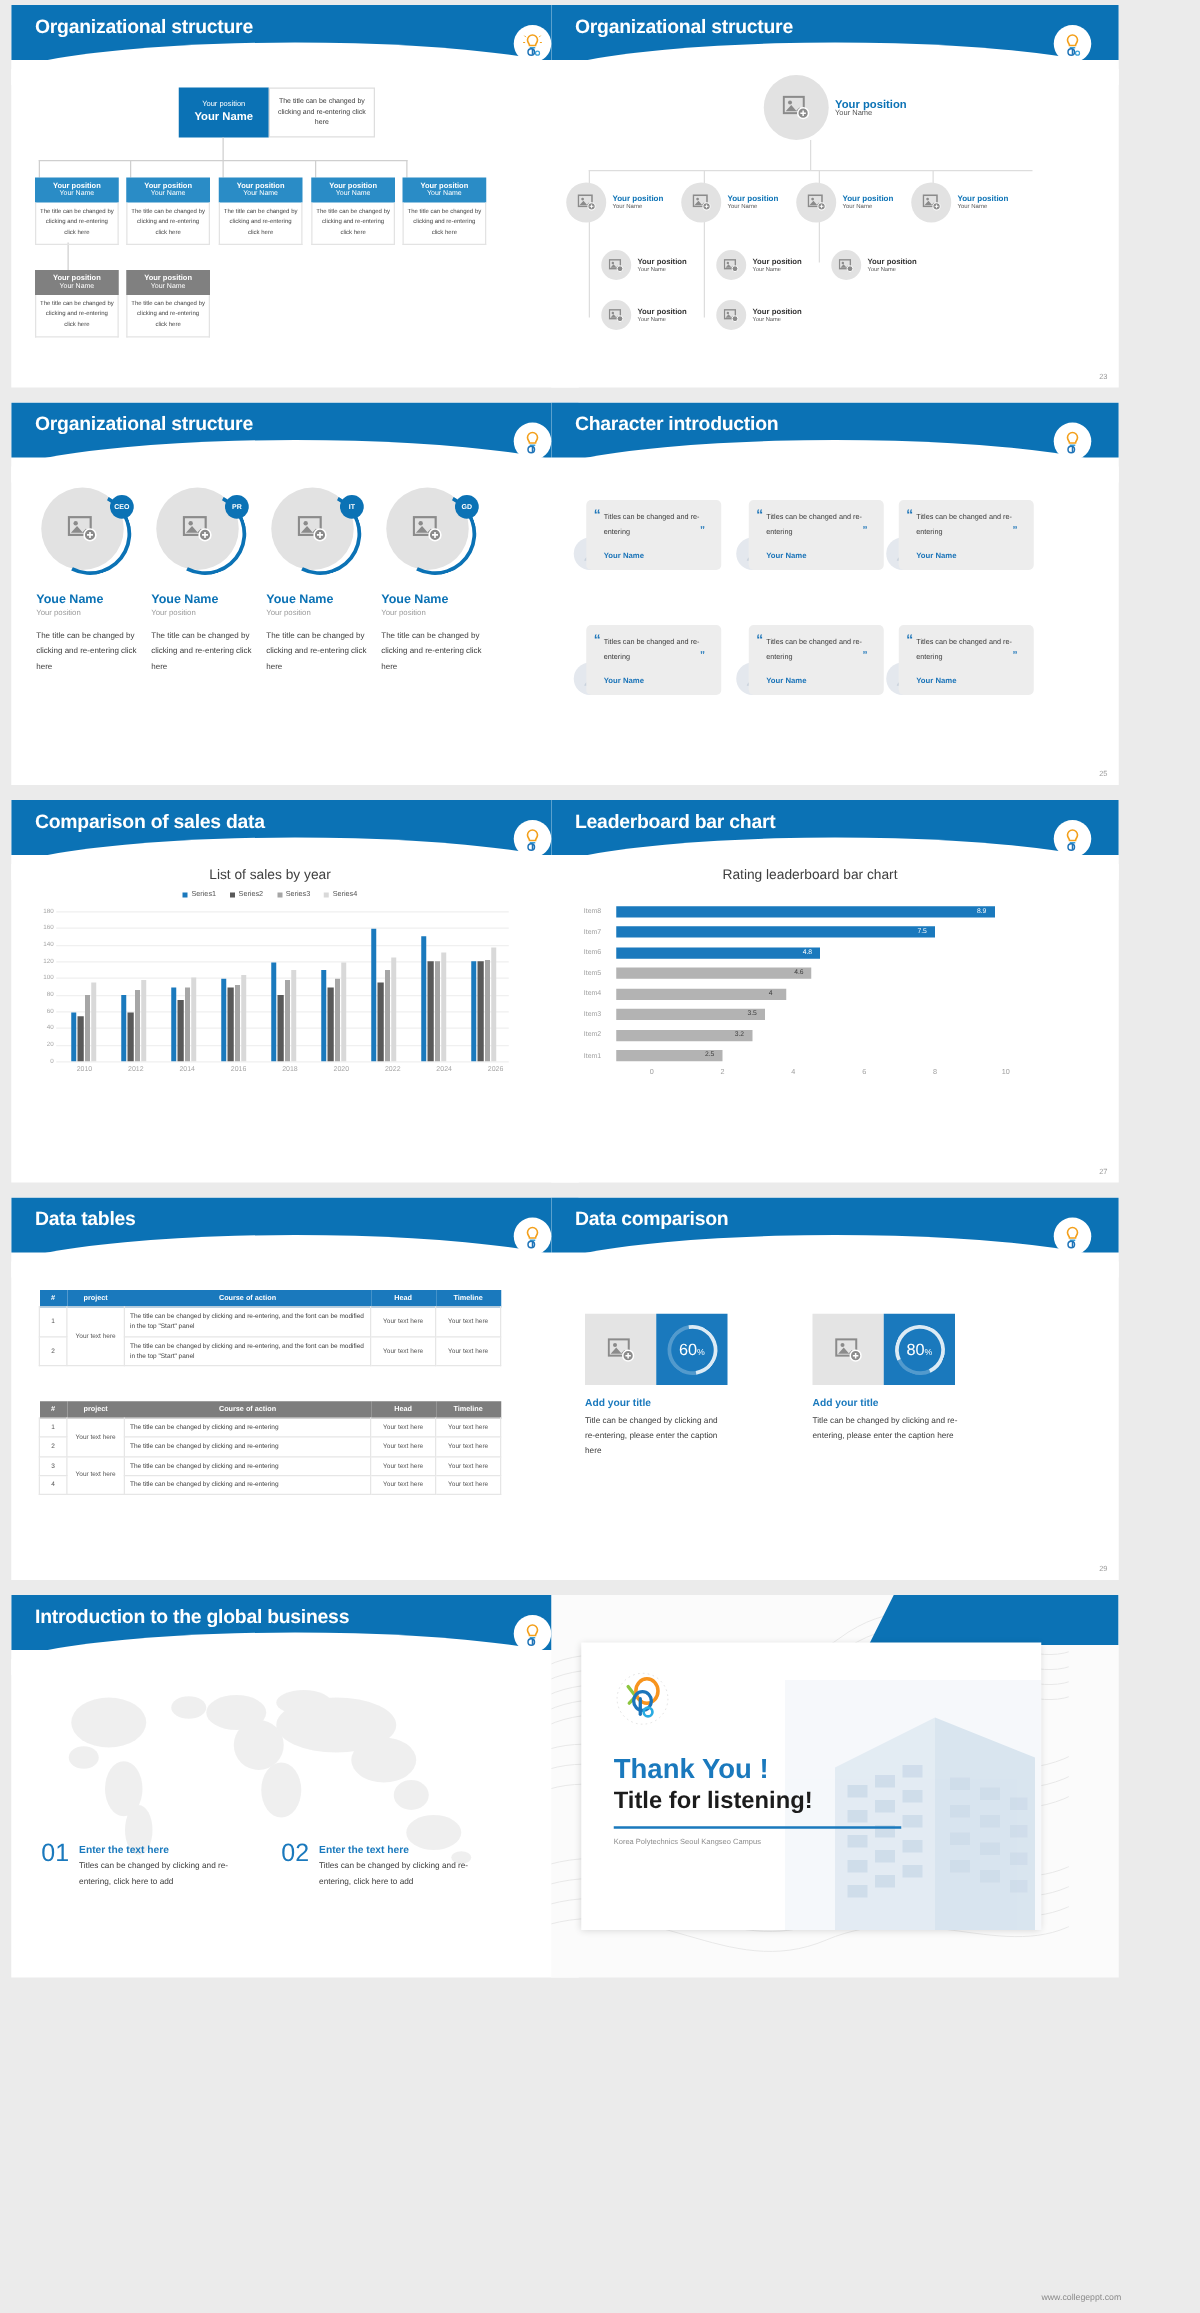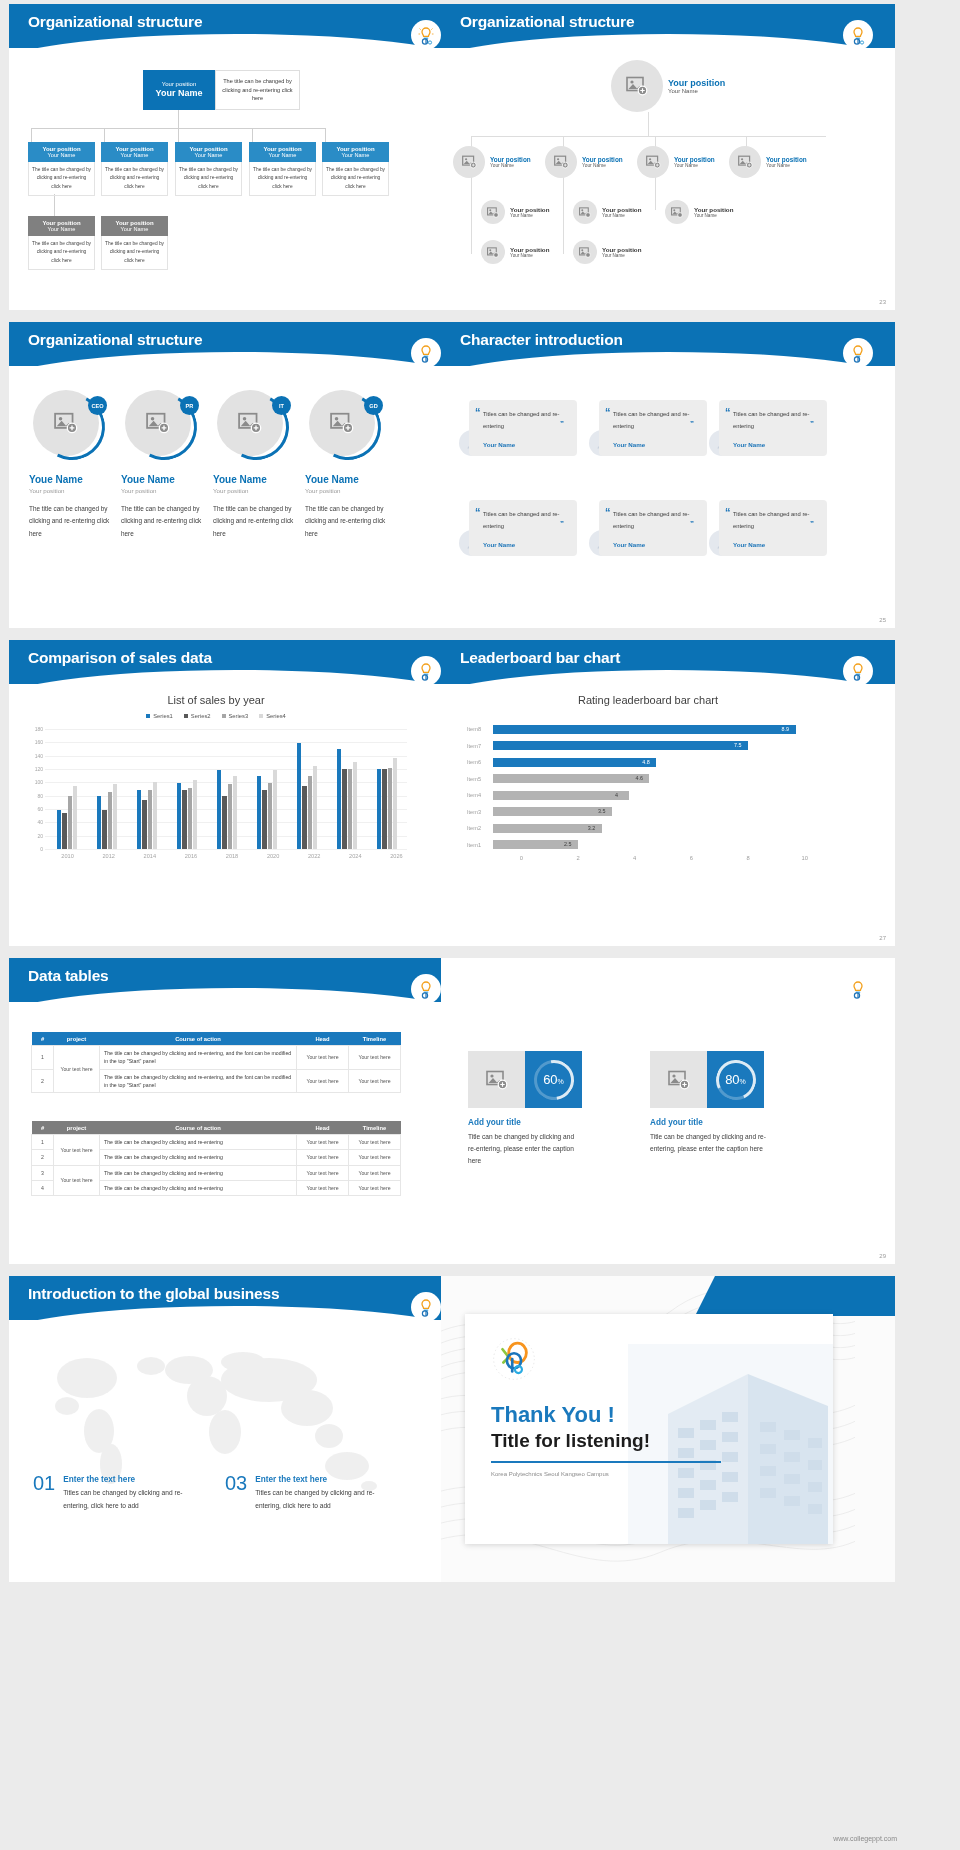--- a/index.html
+++ b/index.html
@@ -942,20 +942,24 @@
         <td class="c">Your text here</td>
         <td class="c">Your text here</td>
       </tr>
       </tbody>
     </table>
 
     <div class="pagenum">28</div>
   </div>
 
   <div class="slide s29">
+    <div class="hdr">
+      <div class="hdr-curve"></div>
+      <div class="hdr-title">Data comparison</div>
+    </div>
     <div class="badge">
       <svg viewBox="0 0 26 26">
           <circle cx="13" cy="13" r="12.5" fill="#fff"></circle>
           <path d="M9 10a4 4 0 0 1 8 0c0 2-1.6 3-1.6 4.4h-4.8C10.6 13 9 12 9 10z" fill="none" stroke="#f3a01c" stroke-width="1.3"></path>
           <path d="M10.8 16.2h4.4" stroke="#3aa0d8" stroke-width="1.2"></path>
           <circle cx="12" cy="19.5" r="2.6" fill="none" stroke="#1f74b8" stroke-width="1.2"></circle>
           <path d="M13 17v4.8" stroke="#1f74b8" stroke-width="1.2"></path>
         </svg>
     </div>
 
@@ -1037,21 +1041,21 @@
     </svg>
 
     <div style="position:absolute;left:24px;top:196px;display:flex;align-items:flex-start;gap:8px;">
       <div class="num">01</div>
       <div style="width:126px;margin-top:3px;">
         <div class="t">Enter the text here</div>
         <div class="d">Titles can be changed by clicking and re-entering, click here to add</div>
       </div>
     </div>
     <div style="position:absolute;left:216px;top:196px;display:flex;align-items:flex-start;gap:8px;">
-      <div class="num">03</div>
+      <div class="num">02</div>
       <div style="width:126px;margin-top:3px;">
         <div class="t">Enter the text here</div>
         <div class="d">Titles can be changed by clicking and re-entering, click here to add</div>
       </div>
     </div>
 
     <div class="pagenum">30</div>
   </div>
 
   <div class="slide s31">

